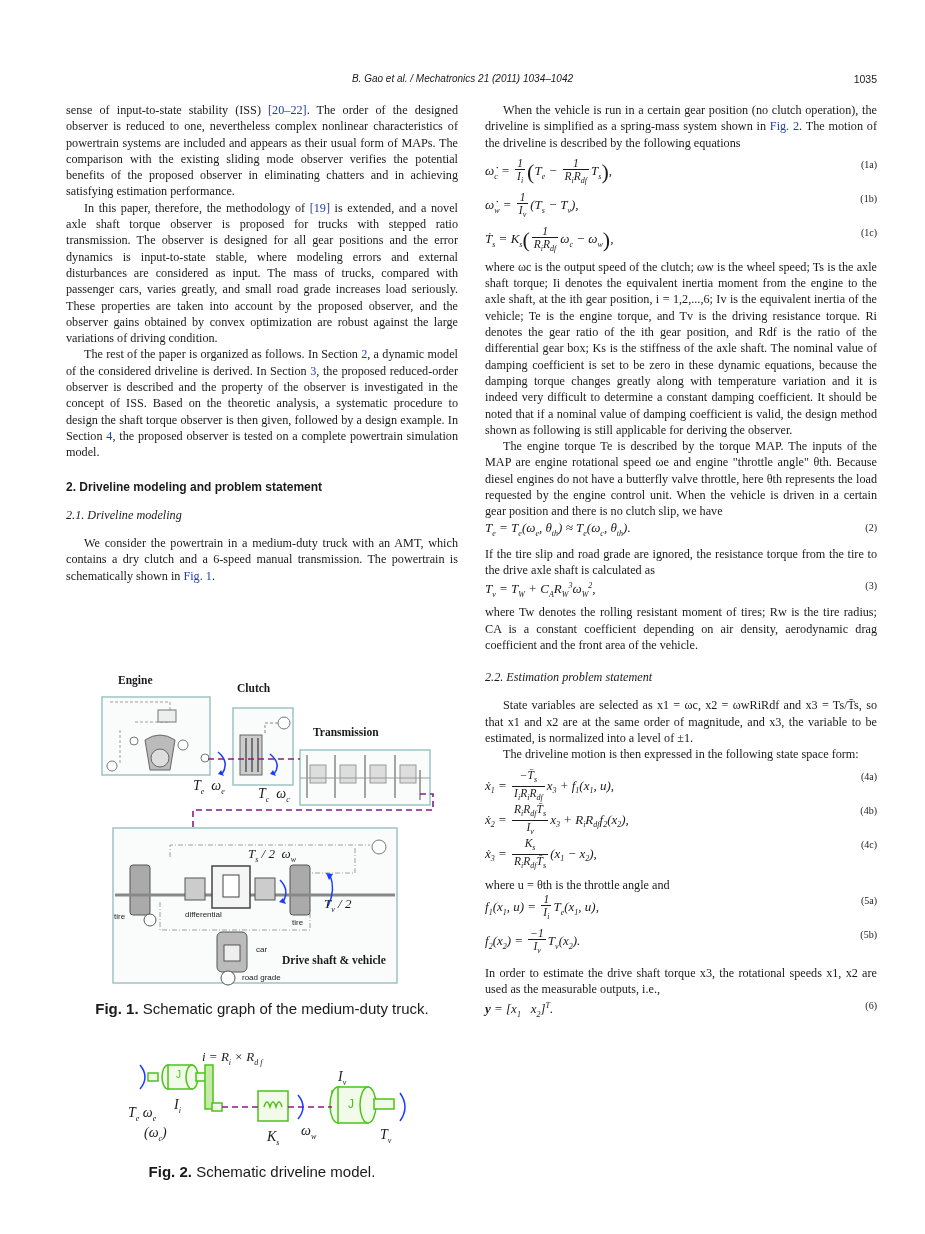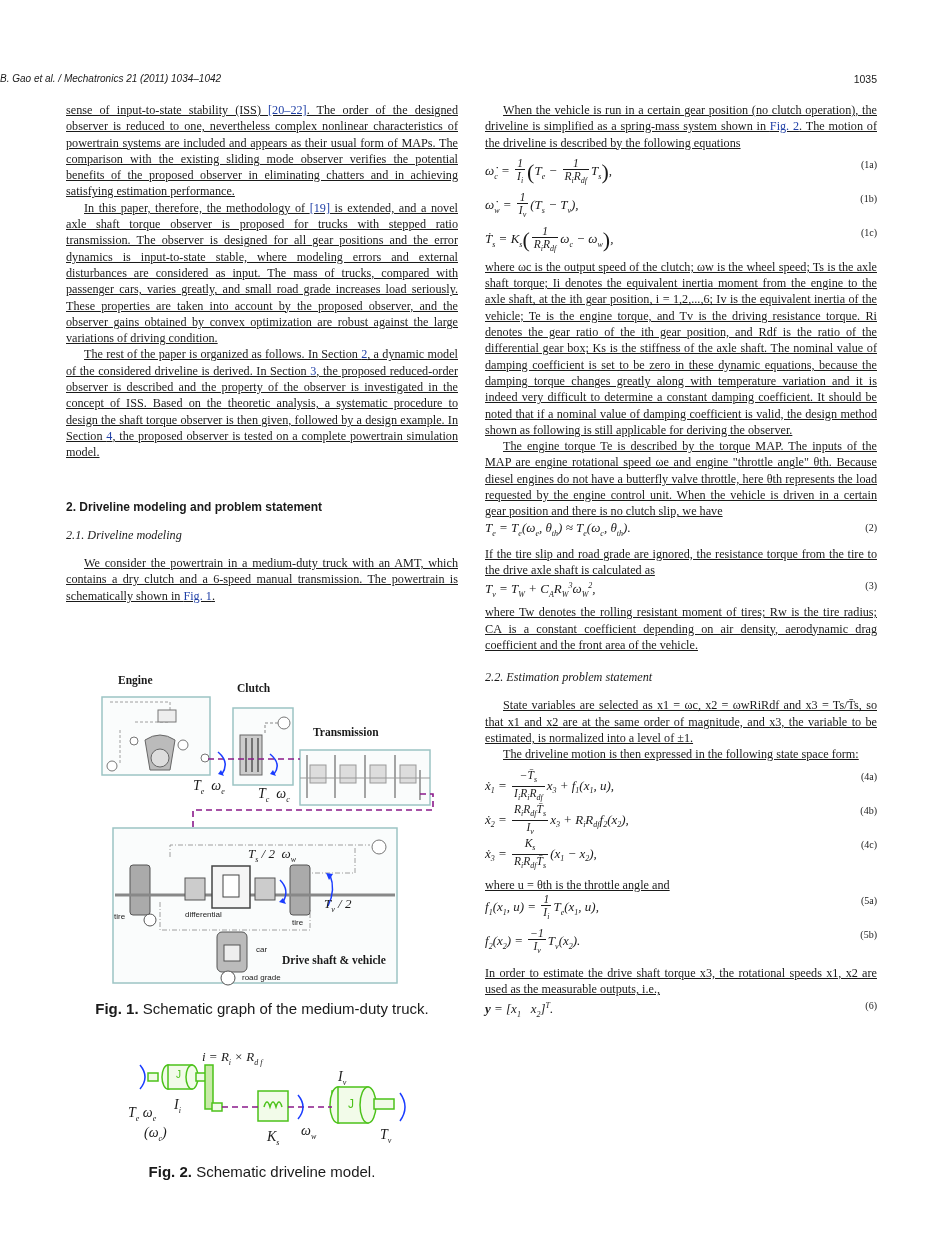--- a/index.html
+++ b/index.html
@@ -1,28 +1,28 @@
 <!DOCTYPE html>
 <html><head>
 <meta charset="utf-8">
 <style>
   html, body { margin: 0; padding: 0; background: #ffffff; }
   body { width: 925px; height: 1234px; position: relative; overflow: hidden;
          font-family: "Liberation Serif", "DejaVu Serif", serif; color: #1a1a1a; }
   .running-head { position: absolute; top: 73px; left: 0; width: 925px; height: 14px; font-size: 10.5px; font-style: italic; }
-  .running-head .cite { position: absolute; left: 0; width: 925px; font-family: "Liberation Sans", sans-serif; font-size: 10px; }
+  .running-head .cite { position: absolute; left: 0; width: 925px; text-align: center; font-family: "Liberation Sans", sans-serif; font-size: 10px; }
   .running-head .pageno { position: absolute; right: 48px; font-family: "Liberation Sans", sans-serif; font-style: normal; font-size: 10.5px; }
 
   .col { position: absolute; top: 102px; width: 392px; font-size: 12.2px; line-height: 16.3px; text-align: justify; }
   .col.left { left: 66px; }
   .col.right { left: 485px; }
-  p { margin: 0; text-decoration: underline; }
+  p { margin: 0; }
   p.ind { text-indent: 18px; }
   .link { color: #1f3fa6; }
-  .sec-h { font-family: "Liberation Sans", sans-serif; font-weight: bold; font-size: 12px; margin-top: 38px; }
+  .sec-h { font-family: "Liberation Sans", sans-serif; font-weight: bold; font-size: 12px; margin-top: 18px; }
   .subsec-h { font-style: italic; margin-top: 12px; }
   .gap { height: 12px; }
   i, .m { font-style: italic; }
 
   .eq { position: relative; height: 34px; display: flex; font-size: 13px; }
   .eq.small { height: 26px; }
   .eq .body { flex: 1; white-space: nowrap; }
   .eq .num { font-style: normal; font-size: 10px; }
   .frac { display: inline-block; vertical-align: middle; text-align: center; margin: 0 2px; font-size: 11.5px; line-height: 12px; }
   .frac .n { display: block; border-bottom: 1px solid #1a1a1a; padding: 0 2px; }

